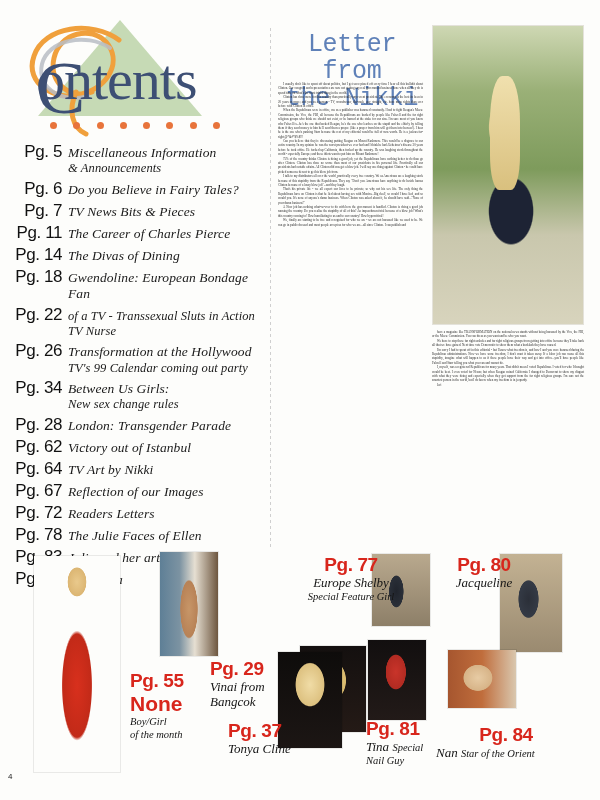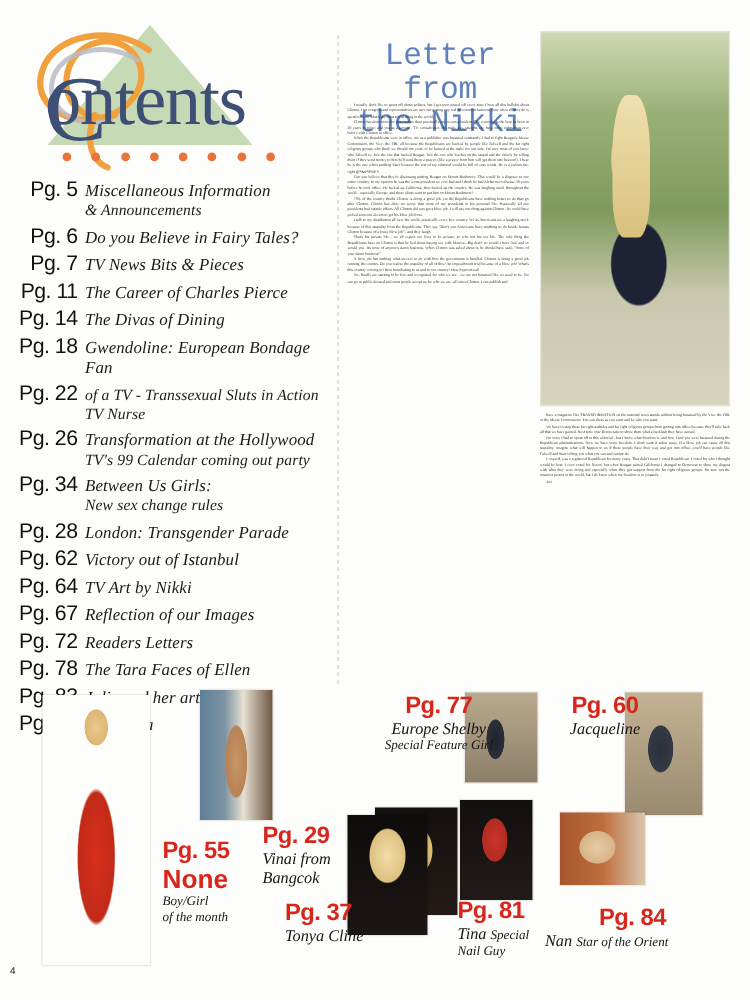--- a/index.html
+++ b/index.html
@@ -208,21 +208,21 @@
       <div class="toc-row">
         <span class="toc-pg">Pg. 67</span>
         <span class="toc-title"><span>Reflection of our Images</span></span>
       </div>
       <div class="toc-row">
         <span class="toc-pg">Pg. 72</span>
         <span class="toc-title"><span>Readers Letters</span></span>
       </div>
       <div class="toc-row">
         <span class="toc-pg">Pg. 78</span>
-        <span class="toc-title"><span>The Tara Faces of Ellen</span></span>
+        <span class="toc-title"><span>The Julie Faces of Ellen</span></span>
       </div>
       <div class="toc-row">
         <span class="toc-pg">Pg. 83</span>
         <span class="toc-title"><span>Julie and her art</span></span>
       </div>
       <div class="toc-row">
         <span class="toc-pg">Pg. 90</span>
         <span class="toc-title"><span>Samantha</span></span>
       </div>
     </div>
@@ -306,21 +306,21 @@
       <span class="nm">Bangcok</span>
     </div>
 
     <div class="cap ctr" style="left:276px; top:6px; width:150px;">
       <span class="pg">Pg. 77</span>
       <span class="nm">Europe Shelby</span>
       <span class="sb">Special Feature Girl</span>
     </div>
 
     <div class="cap ctr" style="left:432px; top:6px; width:104px;">
-      <span class="pg">Pg. 60</span>
+      <span class="pg">Pg. 80</span>
       <span class="nm">Jacqueline</span>
     </div>
 
     <div class="cap" style="left:130px; top:122px; width:92px;">
       <span class="pg">Pg. 55</span>
       <span class="nm red">None</span>
       <span class="sb">Boy/Girl</span>
       <span class="sb">of the month</span>
     </div>
 

